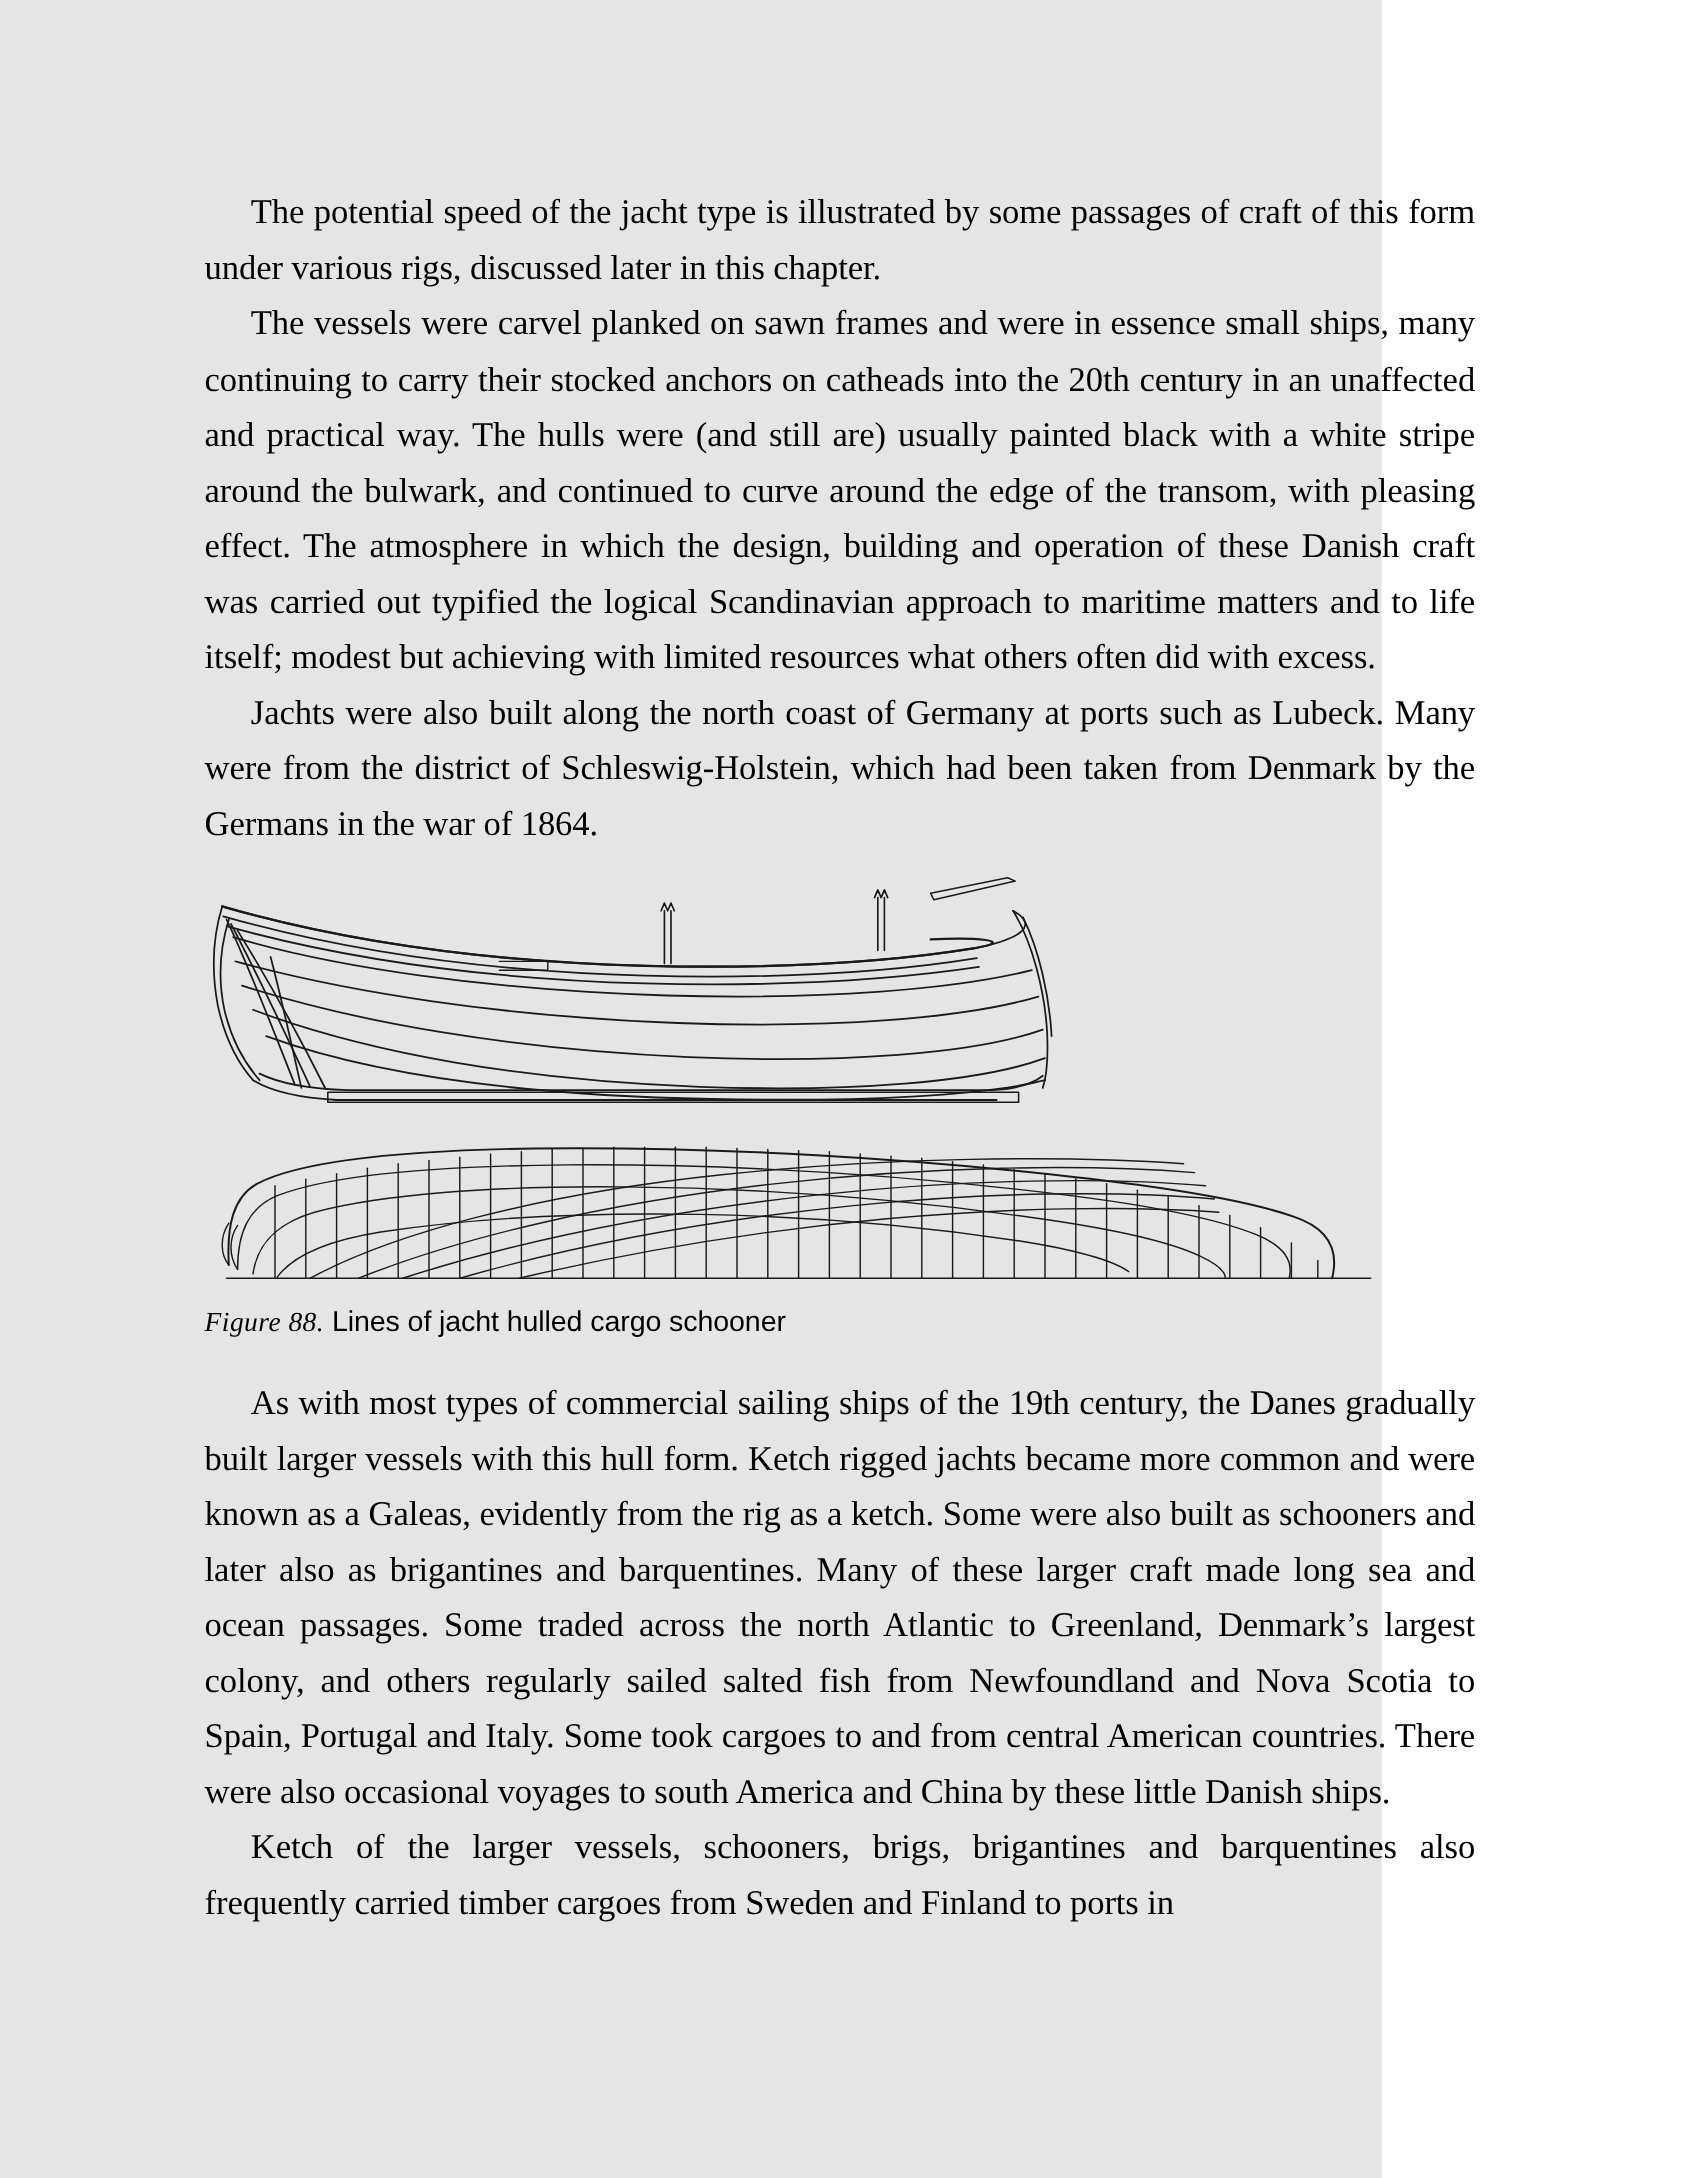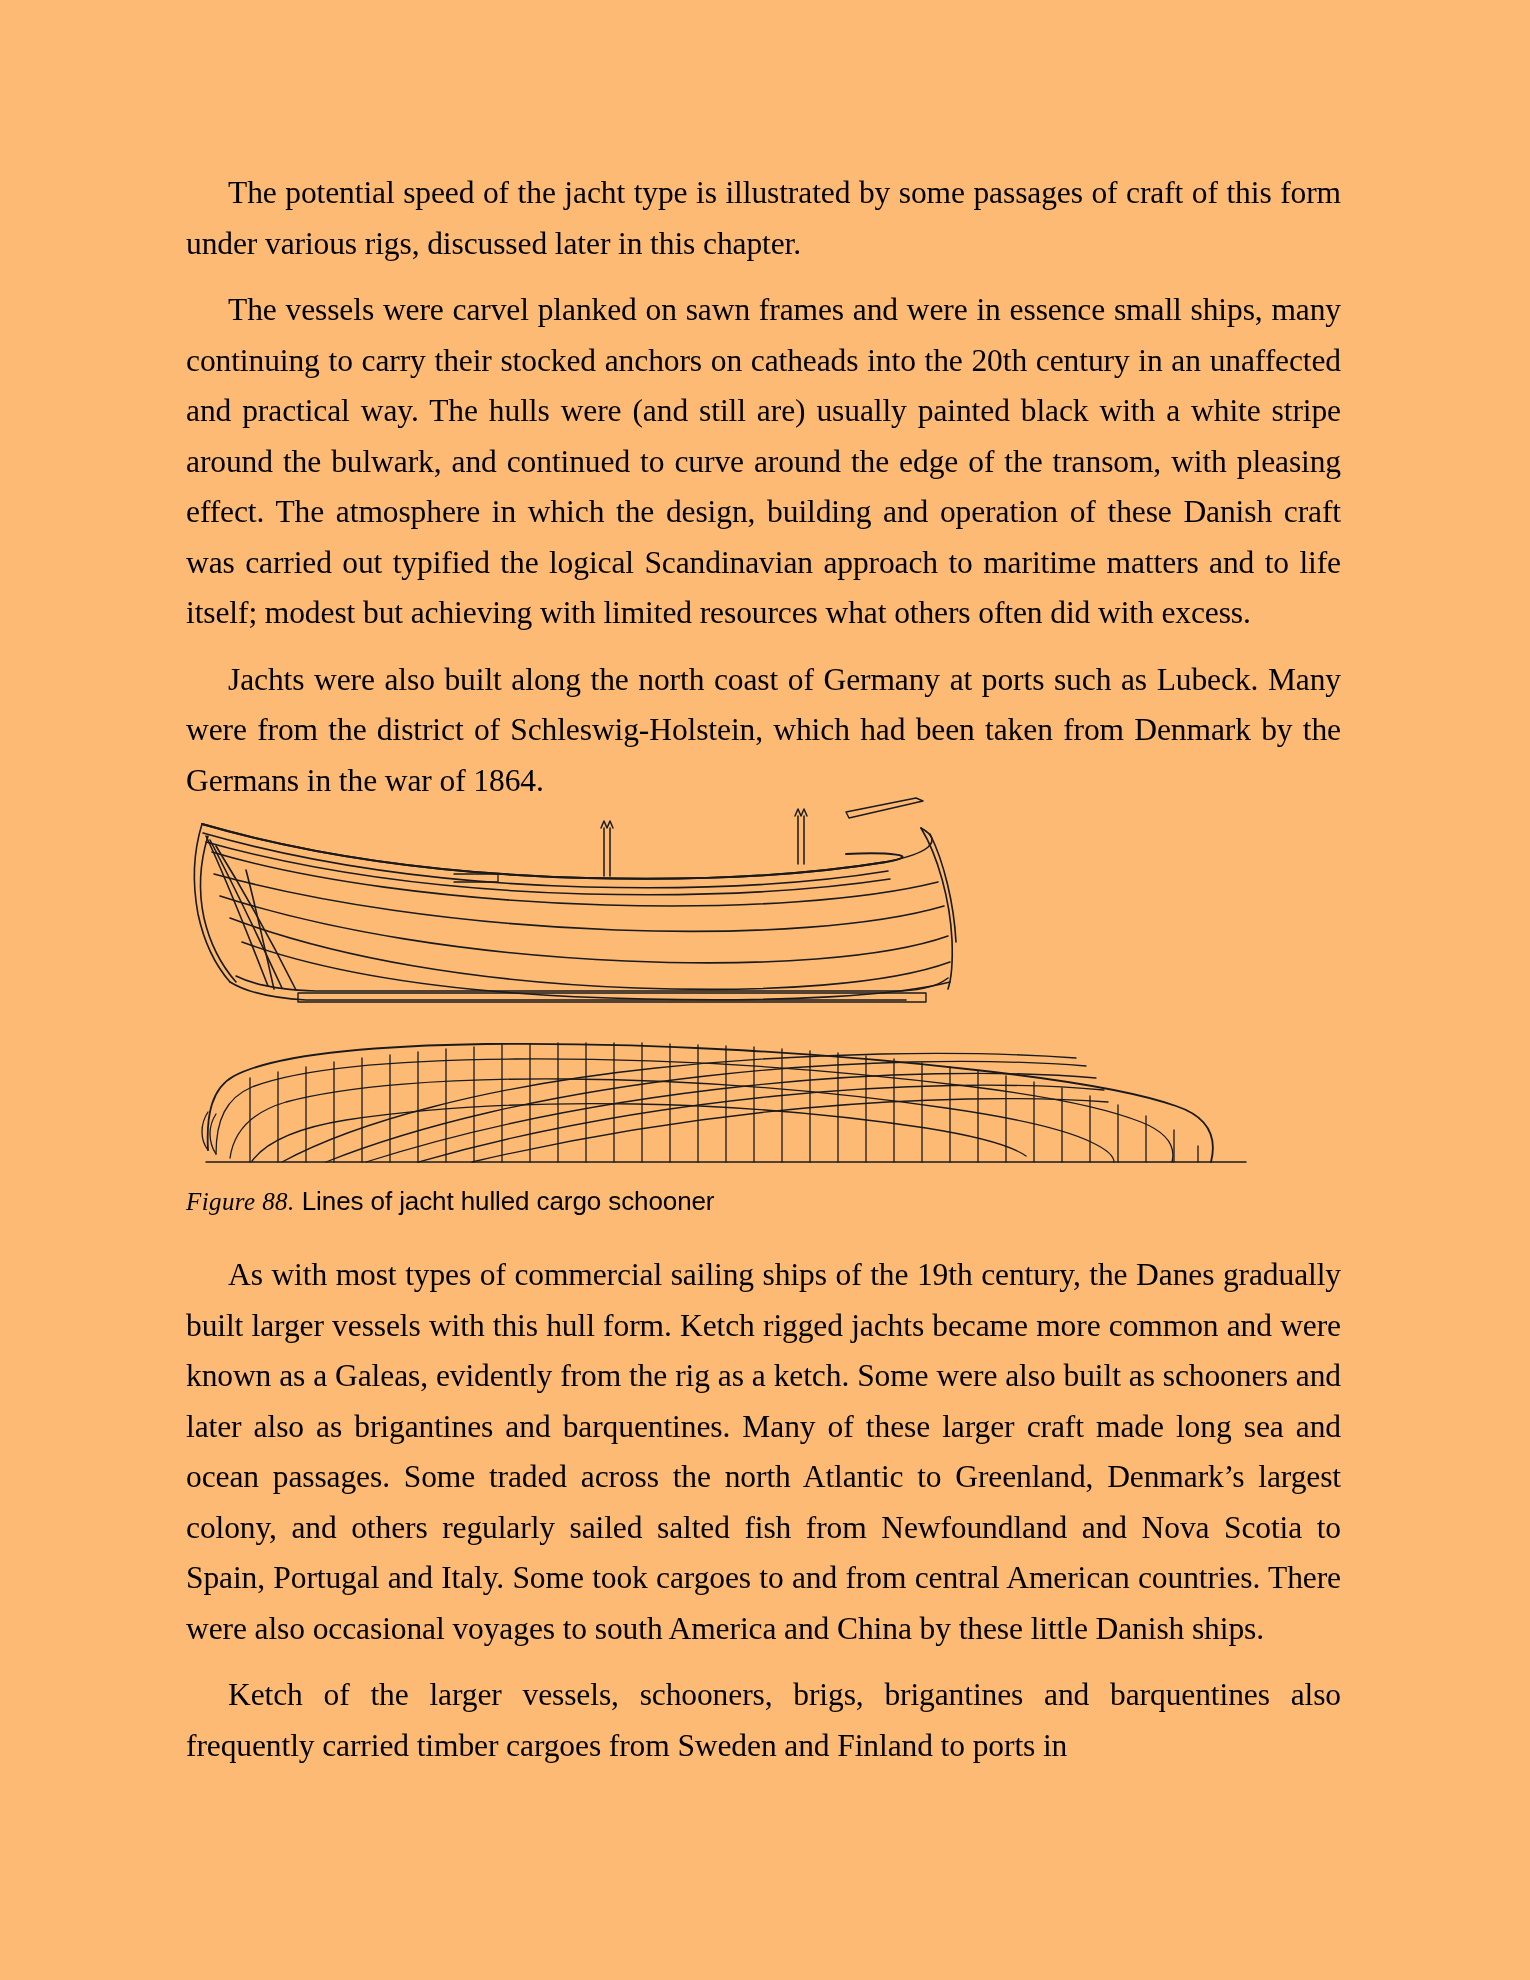--- a/index.html
+++ b/index.html
@@ -9,23 +9,23 @@
   }
   body {
     width: 1530px;
     height: 1980px;
     font-family: "Liberation Serif", "DejaVu Serif", serif;
     color: #000000;
     overflow: hidden;
   }
   .page {
     position: relative;
-    width: 1530px;
+    width: 1256px;
     height: 1980px;
-    background: #fdba74;
+    background: #e5e5e5;
     box-sizing: border-box;
   }
   .textcol {
     position: absolute;
     left: 186px;
     width: 1155px;
   }
   .block-top { top: 168px; }
   .block-bottom { top: 1250px; }
 
@@ -33,21 +33,21 @@
     margin: 0;
     text-align: justify;
     text-justify: inter-word;
     font-size: 31.5px;
     line-height: 50.5px;
     letter-spacing: -0.1px;
     word-spacing: 0px;
     text-indent: 42px;
     hyphens: none;
   }
-  p.body + p.body { margin-top: 16px; }
+  p.body + p.body { margin-top: 0; }
 
   .figure {
     position: absolute;
     left: 186px;
     top: 790px;
     width: 1155px;
   }
   .figure-art {
     width: 1155px;
     height: 390px;

